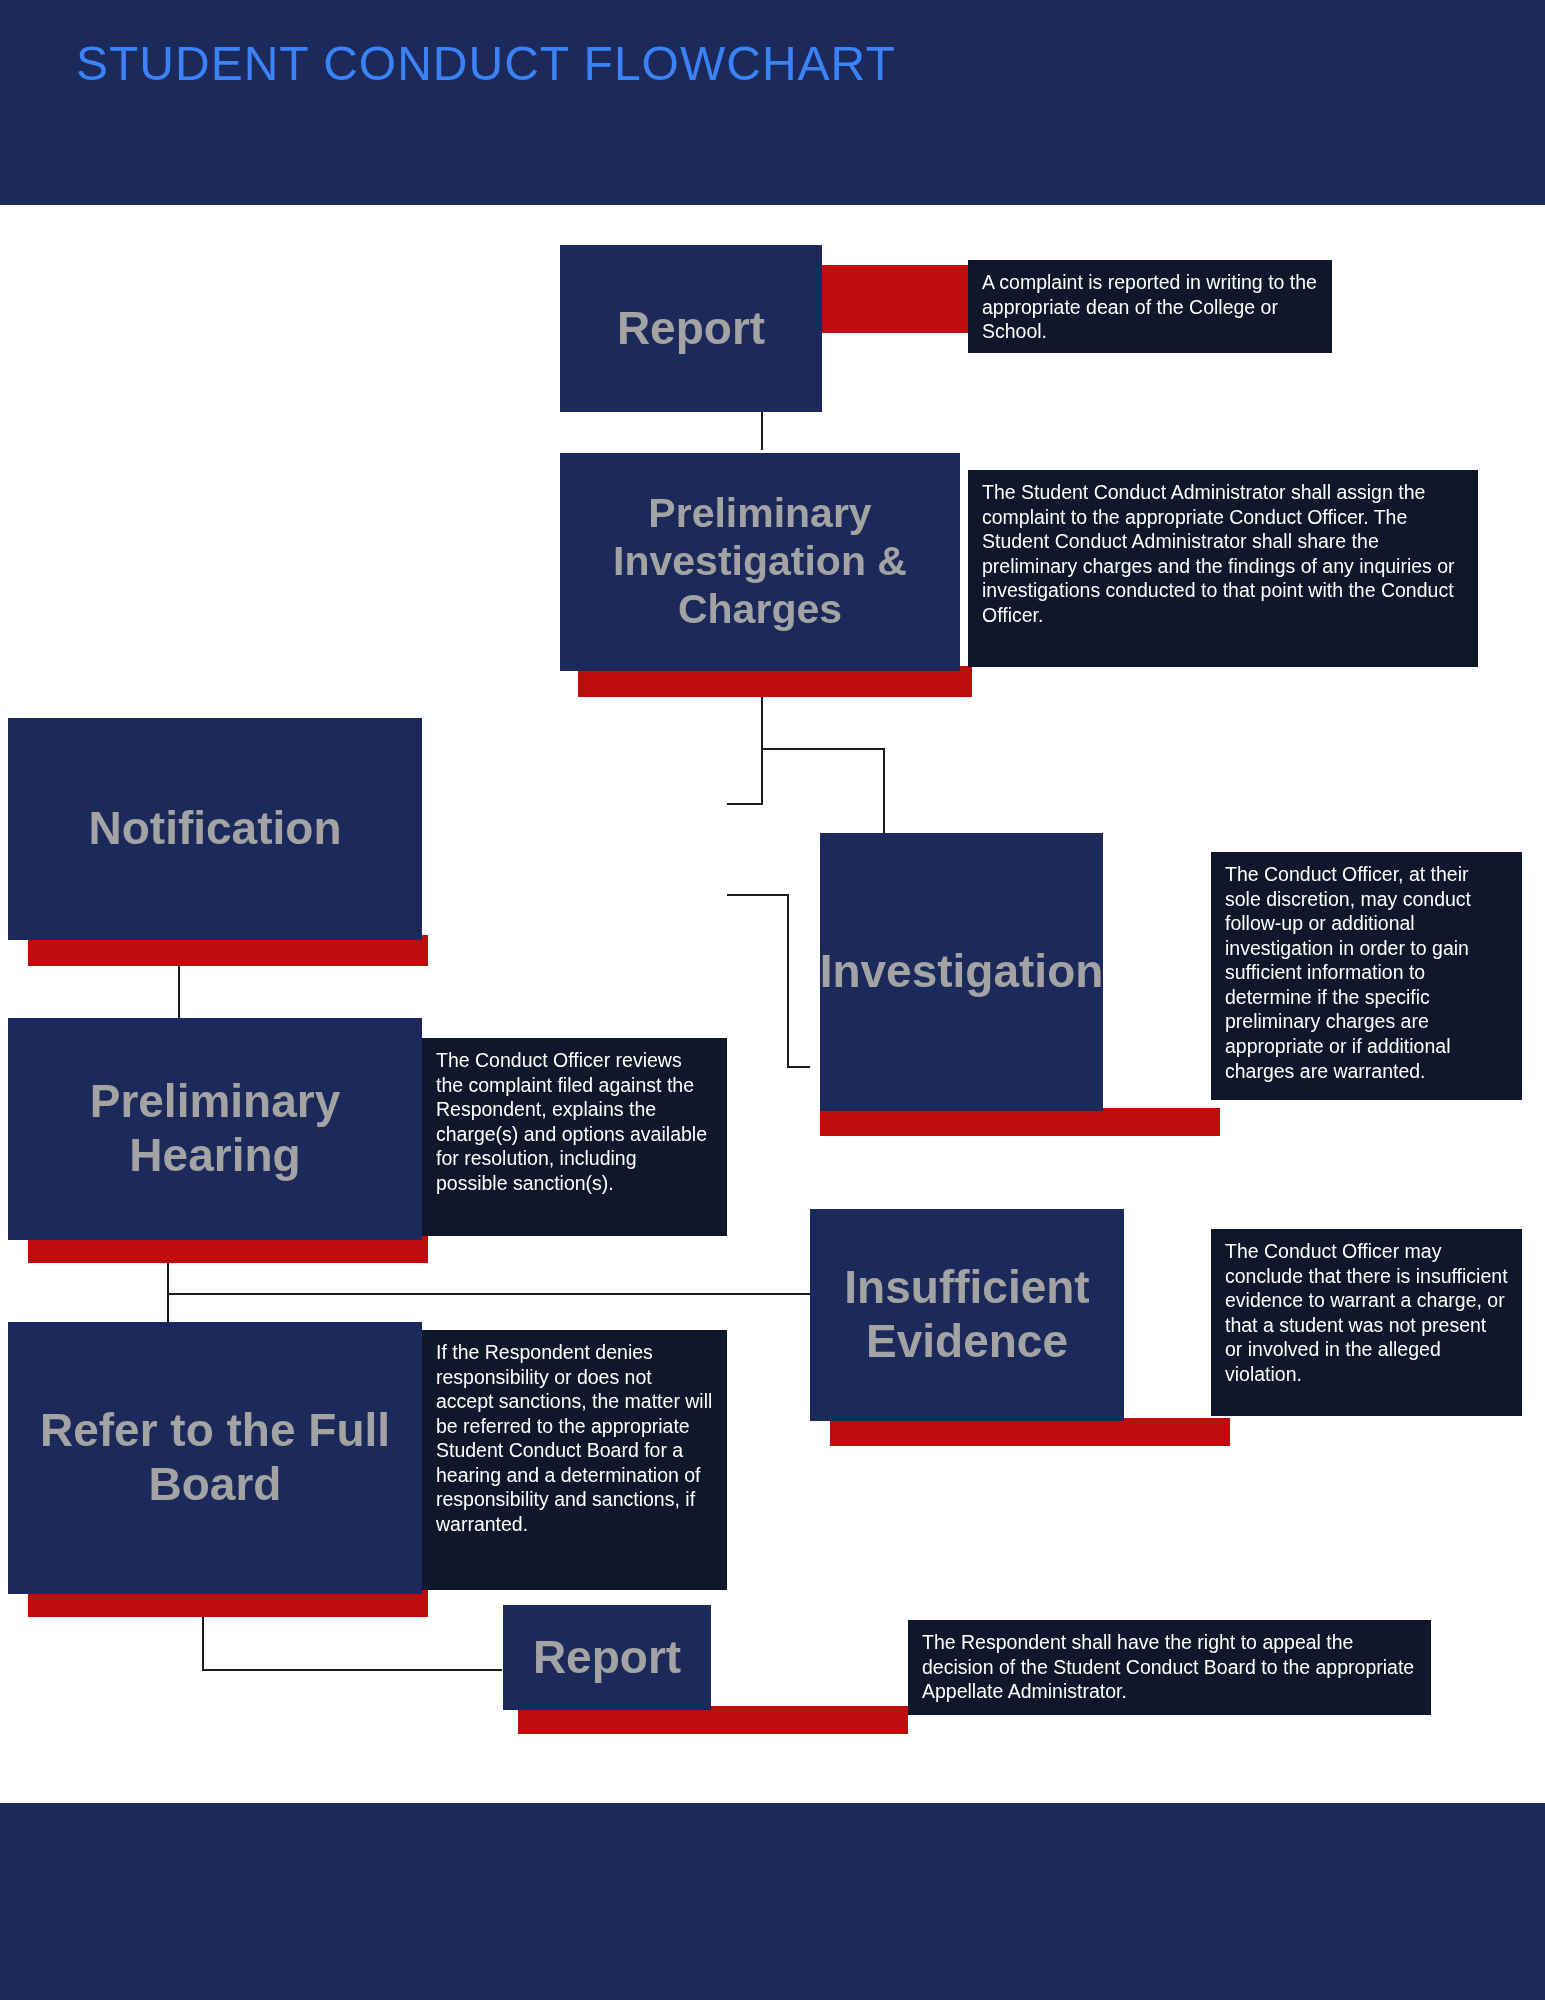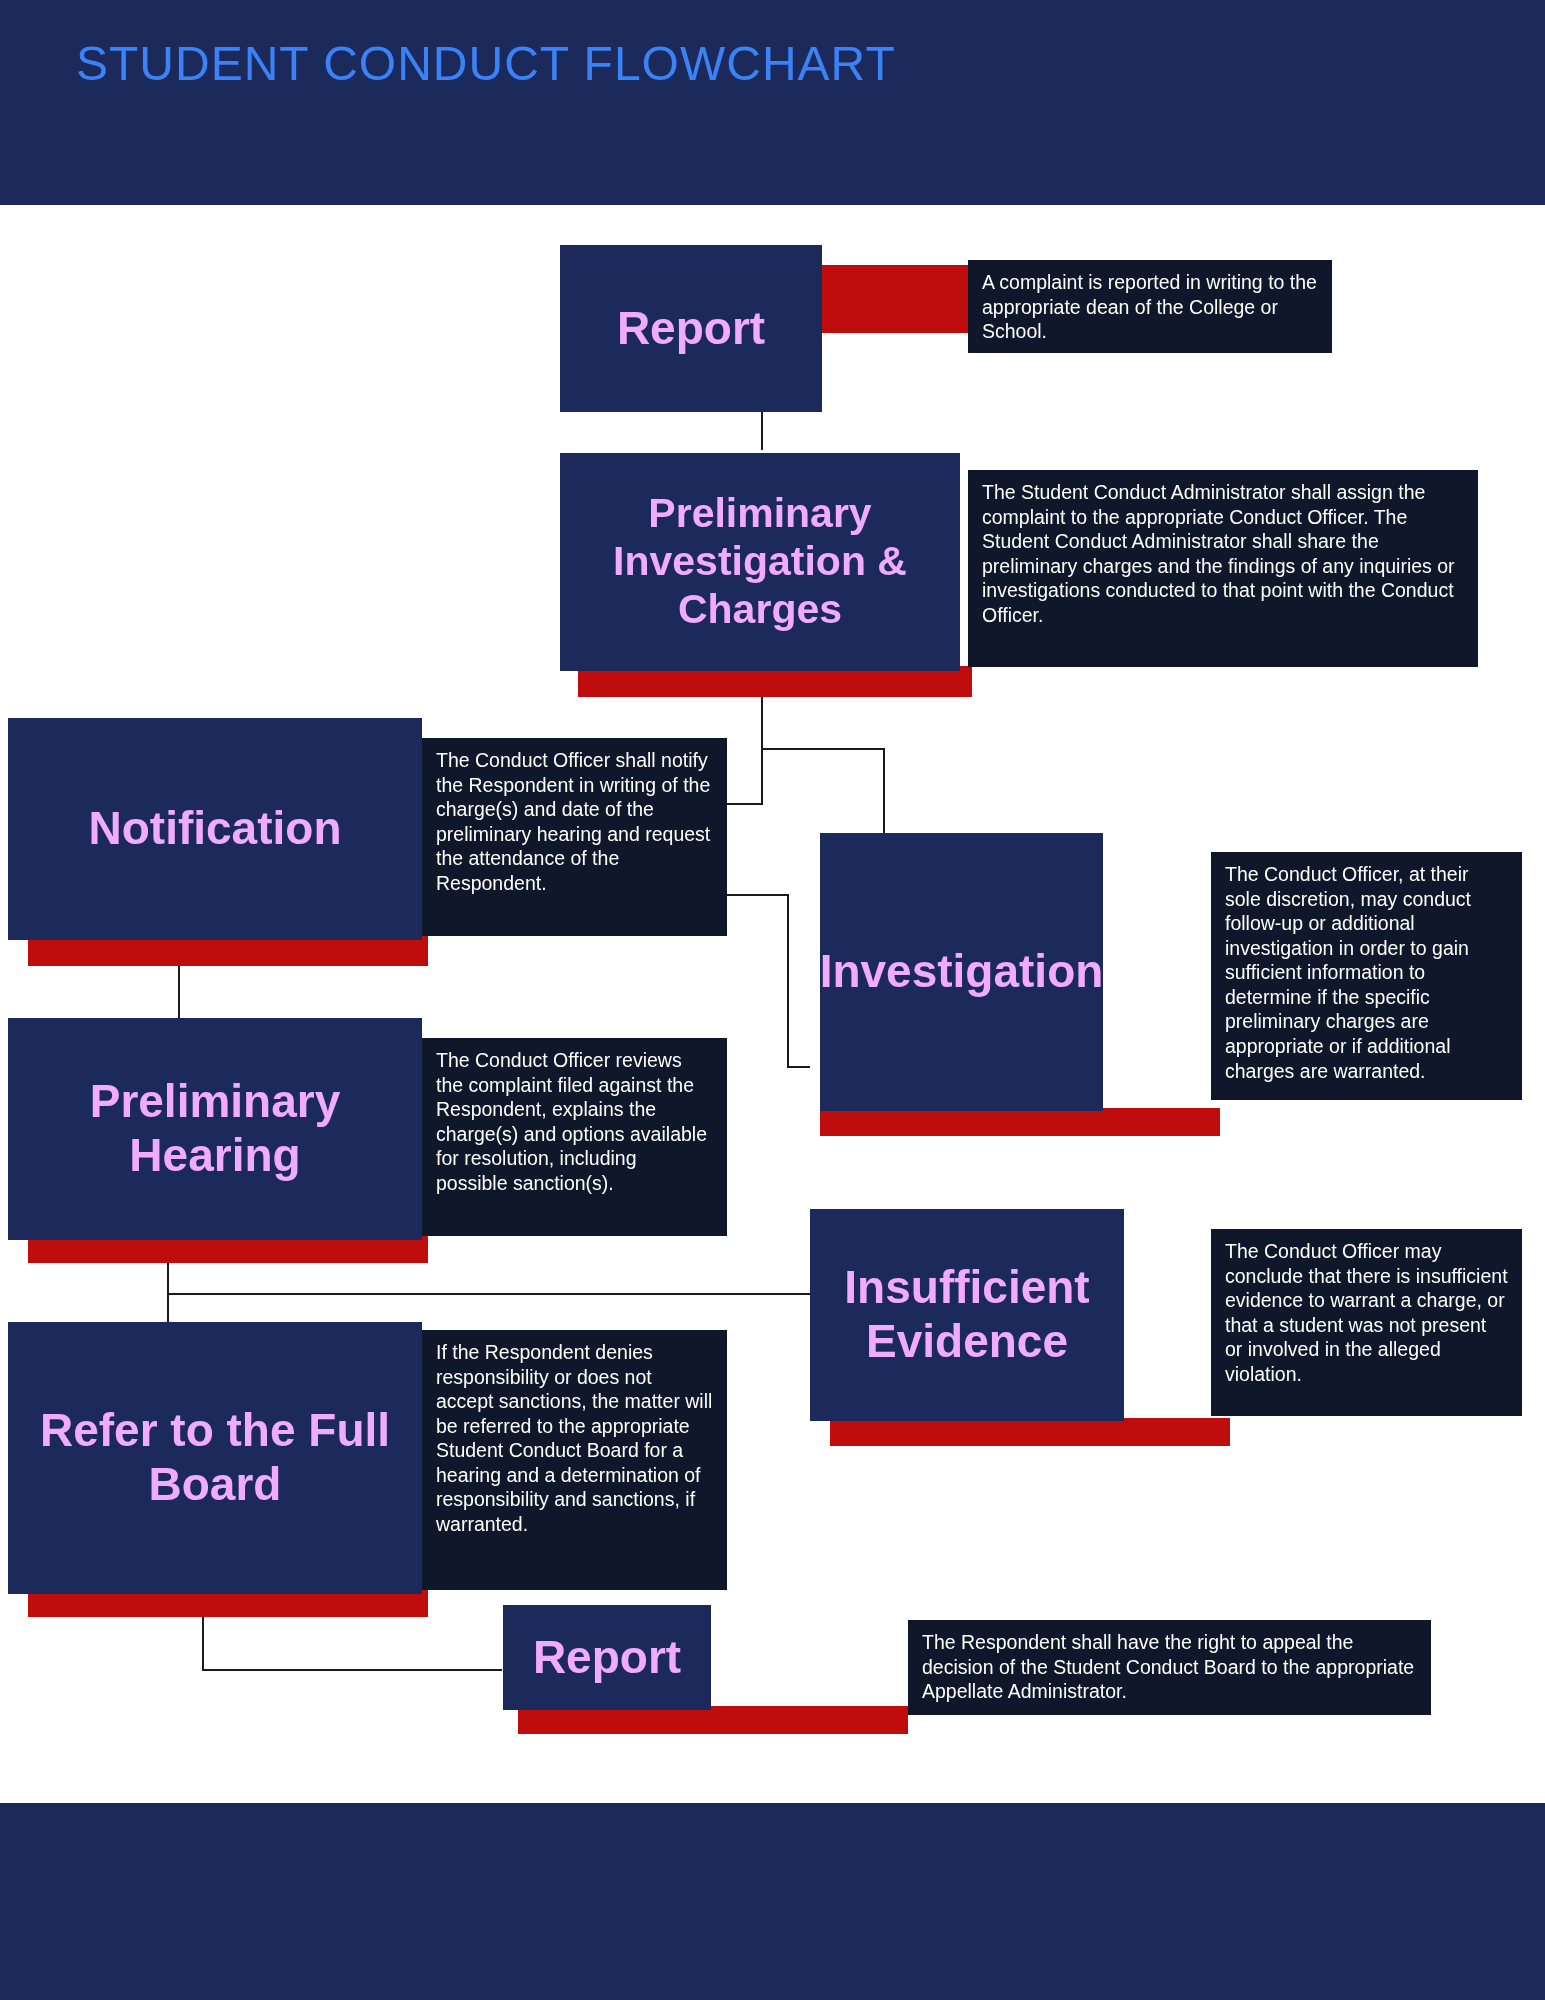--- a/index.html
+++ b/index.html
@@ -64,21 +64,21 @@
   }
   .node-box {
     position: absolute;
     background: #1c2a5b;
     display: flex;
     align-items: center;
     justify-content: center;
     box-sizing: border-box;
   }
   .node-label {
-    color: #f0abfc;
+    color: #a3a3a3;
     font-weight: bold;
     text-align: center;
     line-height: 1.17;
     padding: 0 12px;
   }
 
   
   .desc {
     position: absolute;
     background: #0f172a;
@@ -142,23 +142,20 @@
   <div class="desc" style="left:968px; top:470px; width:510px; height:197px; padding:10px 14px 8px 14px; font-size:19.5px;">
     <span class="desc-text">The Student Conduct Administrator shall assign the complaint to the appropriate Conduct Officer. The Student Conduct Administrator shall share the preliminary charges and the findings of any inquiries or investigations conducted to that point with the Conduct Officer.</span>
   </div>
 
   <div class="node">
     <div class="node-shadow" style="left:28px; top:935px; width:400px; height:31px;"></div>
     <div class="node-box" style="left:8px; top:718px; width:414px; height:222px;">
       <span class="node-label fs-46">Notification</span>
     </div>
   </div>
-  <div class="desc" style="left:422px; top:738px; width:305px; height:198px; padding:10px 14px 8px 14px; font-size:19.5px;">
-    <span class="desc-text">The Conduct Officer shall notify the Respondent in writing of the charge(s) and date of the preliminary hearing and request the attendance of the Respondent.</span>
-  </div>
 
   <div class="node">
     <div class="node-shadow" style="left:820px; top:1108px; width:400px; height:28px;"></div>
     <div class="node-box" style="left:800px; top:833px; width:283px; height:278px;margin-left:20px;">
       <span class="node-label fs-46">Investigation</span>
     </div>
   </div>
   <div class="desc" style="left:1211px; top:852px; width:311px; height:248px; padding:10px 14px 8px 14px; font-size:19.5px;">
     <span class="desc-text">The Conduct Officer, at their sole discretion, may conduct follow-up or additional investigation in order to gain sufficient information to determine if the specific preliminary charges are appropriate or if additional charges are warranted.</span>
   </div>

